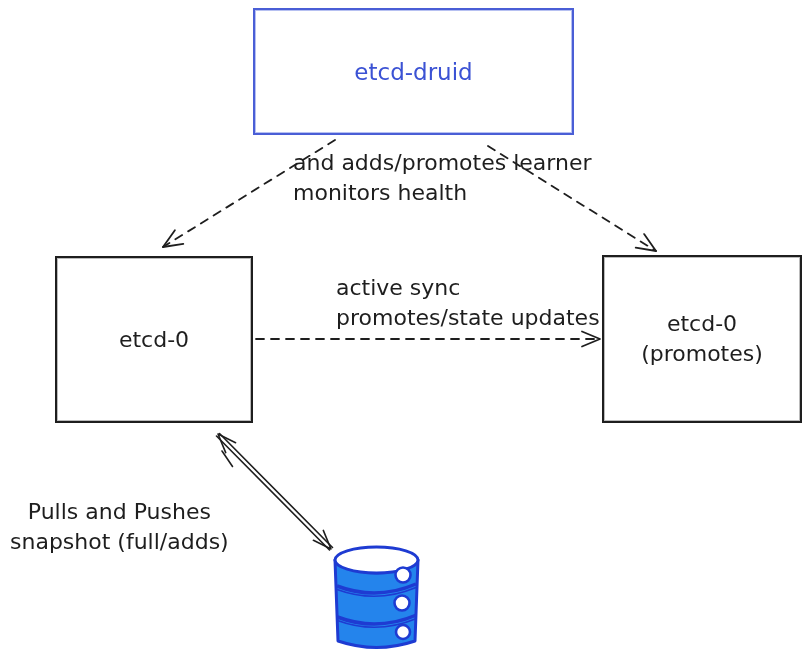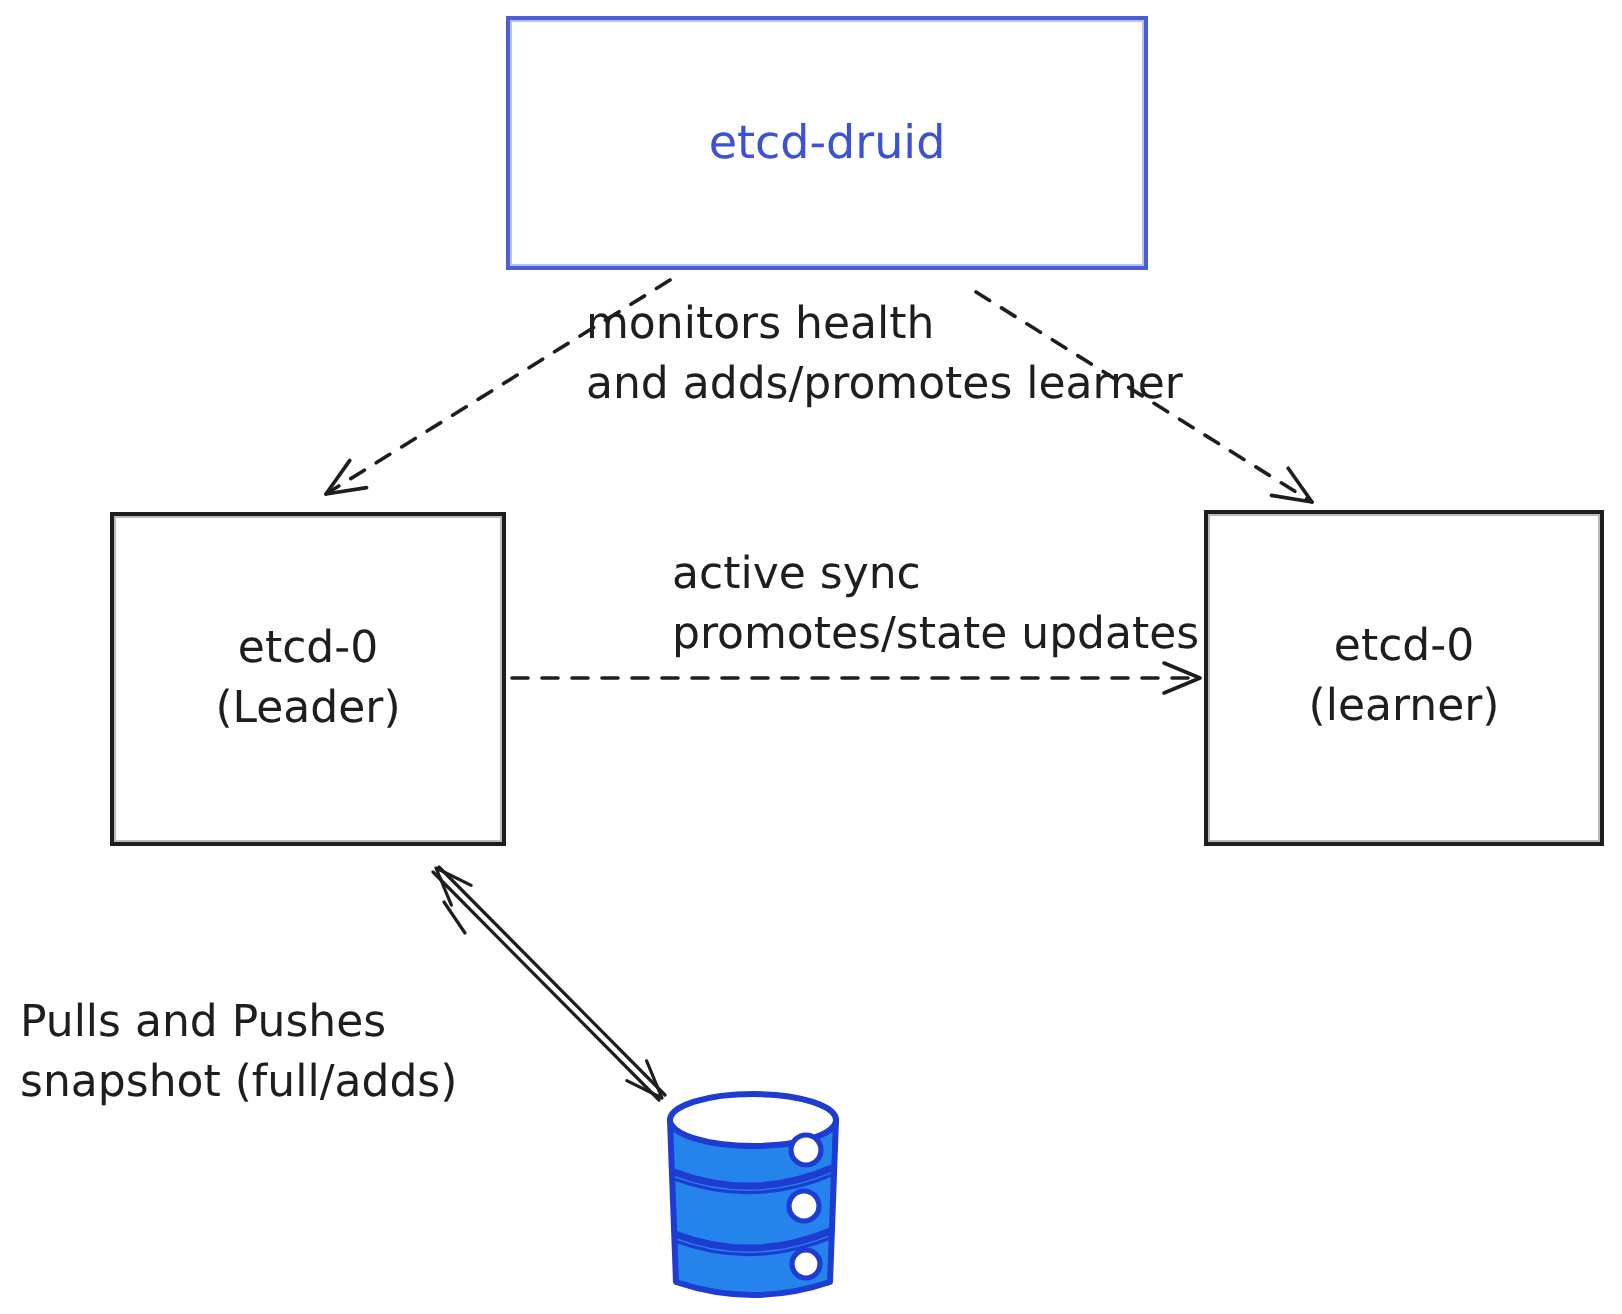--- a/index.html
+++ b/index.html
@@ -42,21 +42,21 @@
     font-size: 22px;
   }
   .edge-label {
     position: absolute;
     font-size: 22px;
     line-height: 30px;
     white-space: nowrap;
   }
   .label-monitors { left: 293px; top: 148px; }
   .label-sync     { left: 299px; top: 273px; margin-left: 37px; }
-  .label-snapshot { left: 10px;  top: 497px; }
+  .label-snapshot { left: 10px;  top: 497px; text-align: center; }
   svg.edges { position: absolute; left: 0; top: 0; }
   svg.db    { position: absolute; left: 330px; top: 542px; }
 </style>
 </head>
 <body>
 
 <div class="canvas">
 
   <svg class="edges" width="811" height="657" viewBox="0 0 811 657">
 
@@ -83,31 +83,30 @@
       <path d="M313.4 540.3 L331 549 L323.3 530.4"></path>
     </g>
   </svg>
 
   <div class="node node-druid">
     <span class="nline">etcd-druid</span>
   </div>
 
   <div class="node node-leader">
     <span class="nline">etcd-0</span>
-    <span class="nline">(Leader)</span>
   </div>
 
   <div class="node node-learner">
     <span class="nline">etcd-0</span>
-    <span class="nline">(learner)</span>
+    <span class="nline">(promotes)</span>
   </div>
 
   <div class="edge-label label-monitors">
+    <div>and adds/promotes learner</div>
     <div>monitors health</div>
-    <div>and adds/promotes learner</div>
   </div>
 
   <div class="edge-label label-sync">
     <div>active sync</div>
     <div>promotes/state updates</div>
   </div>
 
   <div class="edge-label label-snapshot">
     <div>Pulls and Pushes</div>
     <div>snapshot (full/adds)</div>

